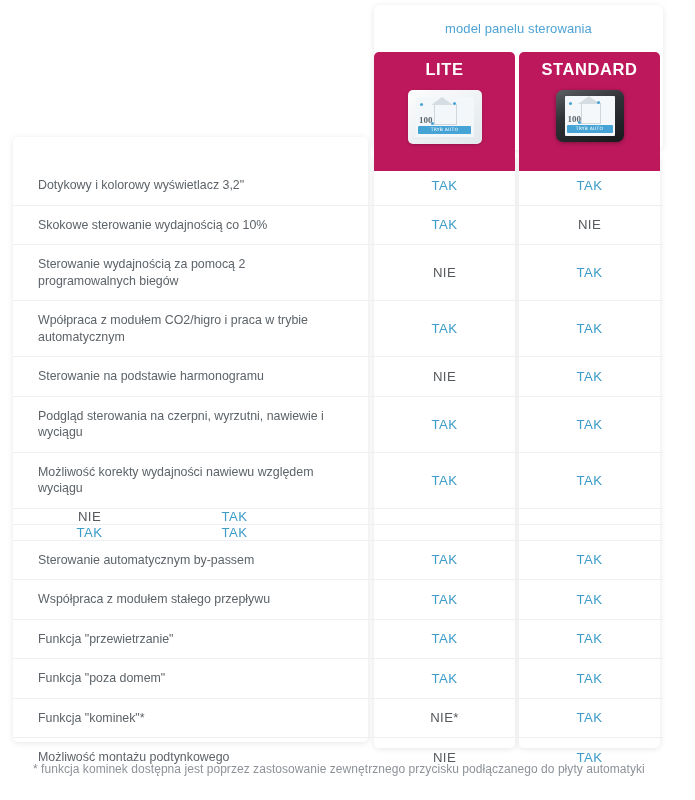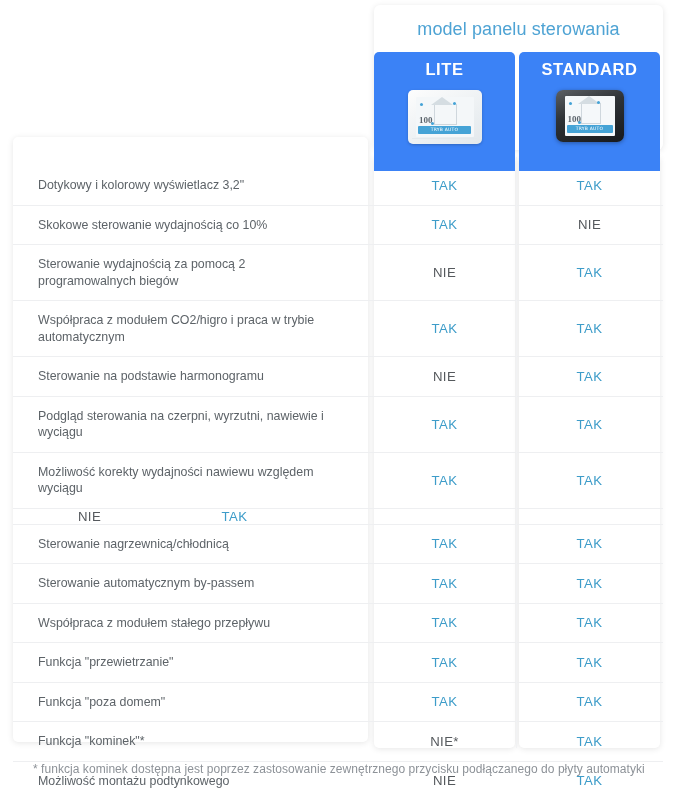--- a/index.html
+++ b/index.html
@@ -30,31 +30,31 @@
   }
   #header-title {
     position: absolute;
     left: 0;
     top: 0;
     width: 100%;
     height: 48px;
     line-height: 48px;
     text-align: center;
     color: #4ea3d4;
-    font-size: 18px;
+    font-size: 13px;
     letter-spacing: .1px;
   }
 
   
   .model-col {
     position: absolute;
     top: 52px;
     width: 141px;
     height: 119px;
-    background: #3b82f6;
+    background: #be185d;
     border-radius: 5px 5px 0 0;
     z-index: 2;
   }
   #model-col-lite  { left: 374px; }
   #model-col-standard { left: 519px; }
 
   .model-name {
     position: absolute;
     left: 0;
     top: 0;
@@ -324,21 +324,21 @@
       <div class="cell-value v-nie">NIE</div>
     </div>
     <div class="row">
       <div class="cell-feature">Sterowanie wydajnością za pomocą 2 programowalnych biegów</div>
       <div class="cell-gap"></div>
       <div class="cell-value v-nie">NIE</div>
       <div class="cell-value sep"></div>
       <div class="cell-value v-tak">TAK</div>
     </div>
     <div class="row">
-      <div class="cell-feature">Współpraca z modułem CO2/higro i praca w trybie automatycznym</div>
+      <div class="cell-feature">Wpółpraca z modułem CO2/higro i praca w trybie automatycznym</div>
       <div class="cell-gap"></div>
       <div class="cell-value v-tak">TAK</div>
       <div class="cell-value sep"></div>
       <div class="cell-value v-tak">TAK</div>
     </div>
     <div class="row">
       <div class="cell-feature">Sterowanie na podstawie harmonogramu</div>
       <div class="cell-gap"></div>
       <div class="cell-value v-nie">NIE</div>
       <div class="cell-value sep"></div>
@@ -358,21 +358,20 @@
       <div class="cell-value sep"></div>
       <div class="cell-value v-tak">TAK</div>
     </div>
     <div class="row">
       <div class="cell-gap"></div>
       <div class="cell-value v-nie">NIE</div>
       <div class="cell-value sep"></div>
       <div class="cell-value v-tak">TAK</div>
     </div>
     <div class="row">
-      <div class="cell-feature">Sterowanie nagrzewnicą/chłodnicą</div>
       <div class="cell-gap"></div>
       <div class="cell-value v-tak">TAK</div>
       <div class="cell-value sep"></div>
       <div class="cell-value v-tak">TAK</div>
     </div>
     <div class="row">
       <div class="cell-feature">Sterowanie automatycznym by-passem</div>
       <div class="cell-gap"></div>
       <div class="cell-value v-tak">TAK</div>
       <div class="cell-value sep"></div>

